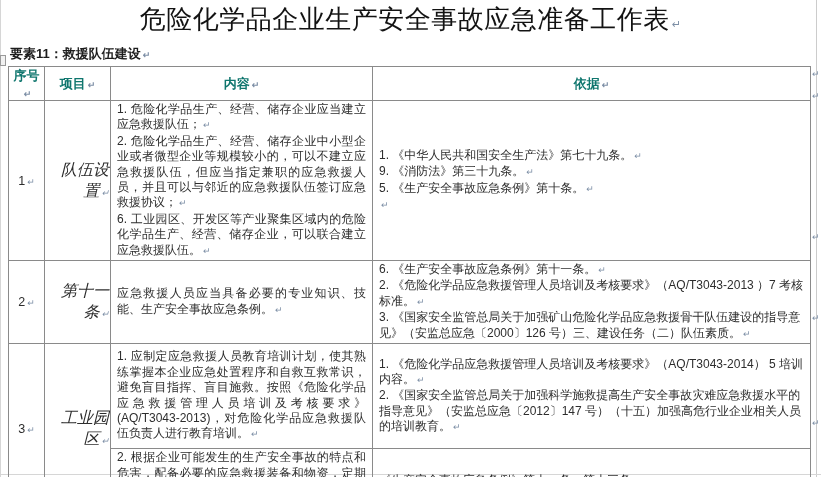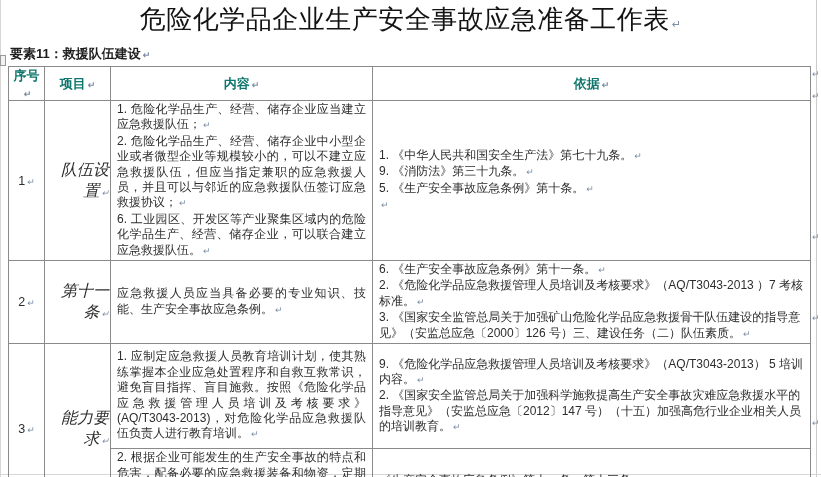--- a/index.html
+++ b/index.html
@@ -124,26 +124,26 @@
     </td>
     <td class="c-body c-basis">
       <p class="para pm">6. 《生产安全事故应急条例》第十一条。</p>
       <p class="para pm">2. 《危险化学品应急救援管理人员培训及考核要求》（AQ/T3043-2013 ）7 考核标准。</p>
       <p class="para pm">3. 《国家安全监管总局关于加强矿山危险化学品应急救援骨干队伍建设的指导意见》（安监总应急〔2000〕126 号）三、建设任务（二）队伍素质。</p>
     </td>
   </tr>
 
   <tr style="height:105px">
     <td class="c-no" rowspan="2"><span class="pm">3</span></td>
-    <td class="c-item" rowspan="2"><span class="pm">能力要求</span></td>
+    <td class="c-item" rowspan="2"><span class="pm">工业园区</span></td>
     <td class="c-body">
       <p class="para pm">1. 应制定应急救援人员教育培训计划，使其熟练掌握本企业应急处置程序和自救互救常识，避免盲目指挥、盲目施救。按照《危险化学品应急救援管理人员培训及考核要求》(AQ/T3043-2013)，对危险化学品应急救援队伍负责人进行教育培训。</p>
     </td>
     <td class="c-body c-basis">
-      <p class="para pm">9. 《危险化学品应急救援管理人员培训及考核要求》（AQ/T3043-2013） 5 培训内容。</p>
+      <p class="para pm">1. 《危险化学品应急救援管理人员培训及考核要求》（AQ/T3043-2014） 5 培训内容。</p>
       <p class="para pm">2. 《国家安全监管总局关于加强科学施救提高生产安全事故灾难应急救援水平的指导意见》（安监总应急〔2012〕147 号）（十五）加强高危行业企业相关人员的培训教育。</p>
     </td>
   </tr>
 
   <tr style="height:54px">
     <td class="c-body">
       <p class="para pm">2. 根据企业可能发生的生产安全事故的特点和危害，配备必要的应急救援装备和物资，定期组织训练，并经常维护、保养，保证正常运转。</p>
     </td>
     <td class="c-body c-basis">
       <p class="para pm">《生产安全事故应急条例》第十一条、第十三条。</p>

